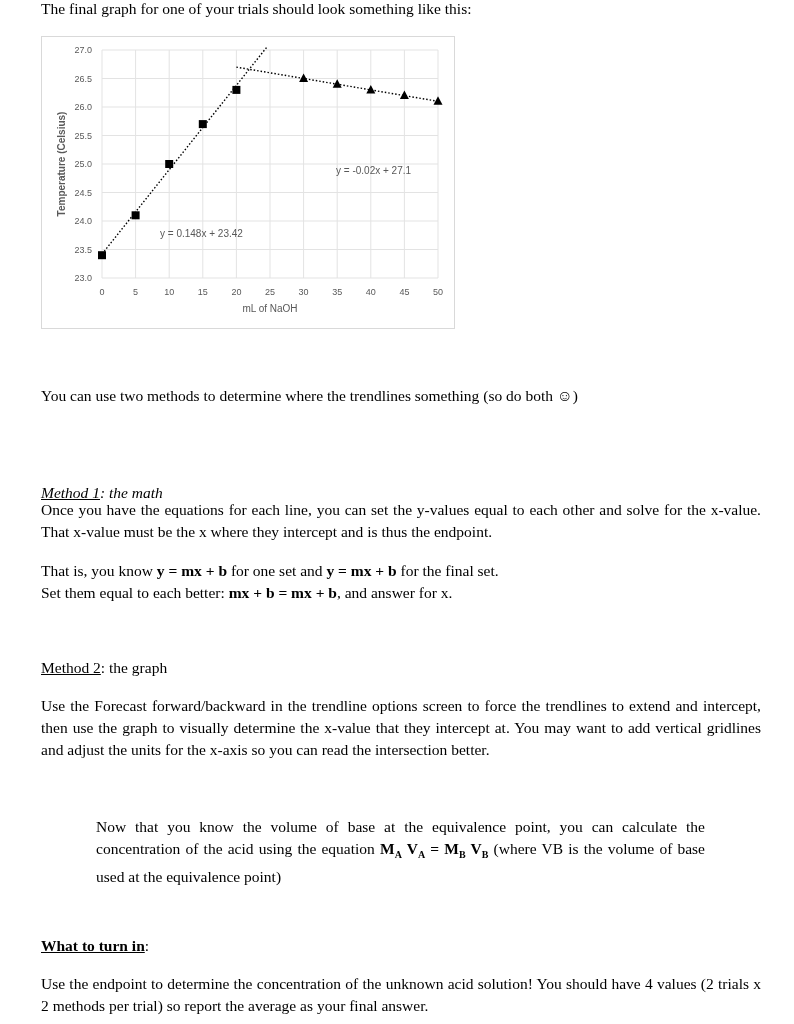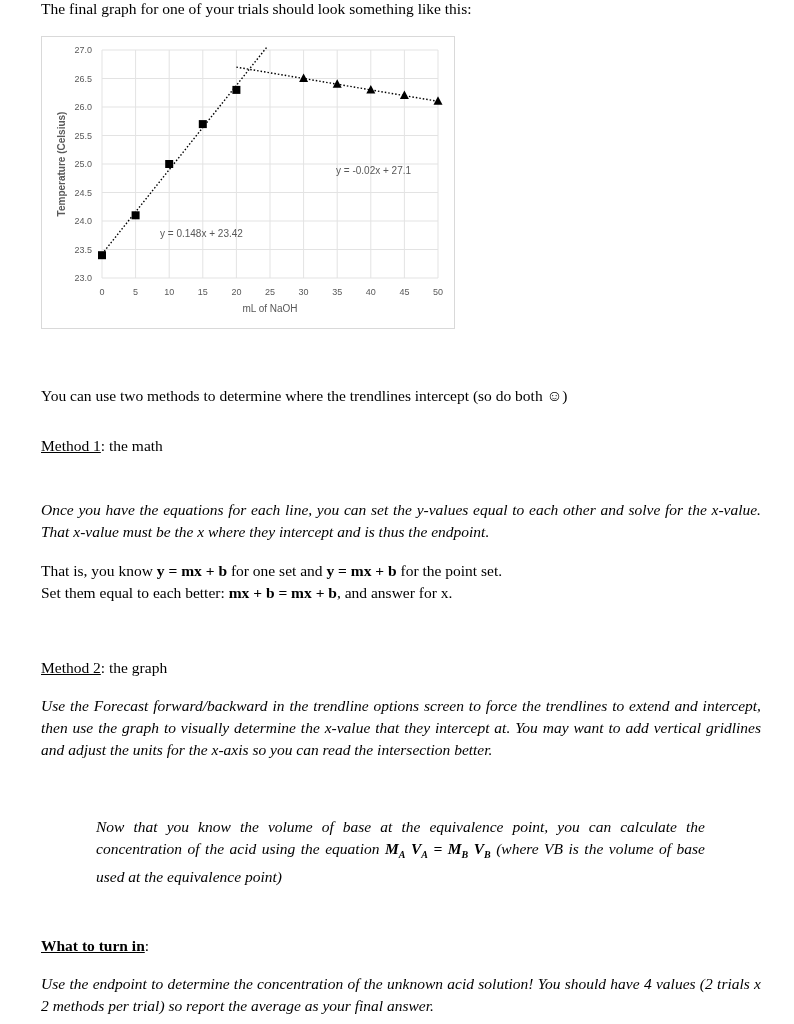--- a/index.html
+++ b/index.html
@@ -1,19 +1,19 @@
 <!DOCTYPE html>
 <html><head>
 <meta charset="utf-8">
 <style>
   html, body { margin: 0; padding: 0; background: #ffffff; }
   body { width: 794px; height: 1024px; position: relative; overflow: hidden;
          font-family: "Liberation Serif", serif; color: #000; }
   .p { position: absolute; font-size: 15.5px; line-height: 22px; margin: 0; }
-  .just { text-align: justify; text-align-last: left; font-style: italic; }
+  .just { text-align: justify; text-align-last: left; }
   .u { text-decoration: underline; }
   b { font-weight: bold; }
   .chart-frame { position: absolute; left: 41px; top: 36px; width: 414px; height: 293px;
                  border: 1px solid #d9d9d9; background: #fff; box-sizing: border-box; }
   .chart-svg { position: absolute; left: 0; top: 0; }
   .chart-svg text { font-family: "Liberation Sans", sans-serif; fill: #595959; }
 </style>
 </head>
 <body>
 
@@ -73,27 +73,27 @@
       <polygon points="261.6,36.5 257.1,45 266.1,45" fill="#000"></polygon>
       <polygon points="295.2,42.200000000000074 290.7,50.700000000000074 299.7,50.700000000000074" fill="#000"></polygon>
       <polygon points="328.8,47.89999999999995 324.3,56.39999999999995 333.3,56.39999999999995" fill="#000"></polygon>
       <polygon points="362.40000000000003,53.60000000000005 357.90000000000003,62.10000000000005 366.90000000000003,62.10000000000005" fill="#000"></polygon>
       <polygon points="396,59.299999999999926 391.5,67.79999999999993 400.5,67.79999999999993" fill="#000"></polygon>
       <text x="118" y="200" font-size="10" fill="#404040">y = 0.148x + 23.42</text>
       <text x="294" y="137" font-size="10" fill="#404040">y = -0.02x + 27.1</text>
     </svg>
 </div>
 
-<p class="p" style="left:41px; top:385px;">You can use two methods to determine where the trendlines intercept (so do both ☺)</p>
+<p class="p" style="left:41px; top:385px;">You can use two methods to determine where the trendlines something (so do both ☺)</p>
 
-<p class="p" style="left:41px; top:435px;"><span class="u">Method 1</span><span>: the math</span></p>
+<p class="p" style="left:41px; top:482px;font-style:italic;"><span class="u">Method 1</span><span>: the math</span></p>
 
 <p class="p just" style="left:41px; top:499px; width:720px;">Once you have the equations for each line, you can set the y-values equal to each other and solve for the x-value. That x-value must be the x where they intercept and is thus the endpoint.</p>
 
-<p class="p" style="left:41px; top:560px;"><span>That is, you know </span><b>y = mx + b</b><span> for one set and </span><b>y = mx + b</b><span> for the point set.</span></p>
+<p class="p" style="left:41px; top:560px;"><span>That is, you know </span><b>y = mx + b</b><span> for one set and </span><b>y = mx + b</b><span> for the final set.</span></p>
 
 <p class="p" style="left:41px; top:582px;"><span>Set them equal to each better: </span><b>mx + b = mx + b</b><span>, and answer for x.</span></p>
 
 <p class="p" style="left:41px; top:657px;"><span class="u">Method 2</span><span>: the graph</span></p>
 
 <p class="p just" style="left:41px; top:695px; width:720px;">Use the Forecast forward/backward in the trendline options screen to force the trendlines to extend and intercept, then use the graph to visually determine the x-value that they intercept at. You may want to add vertical gridlines and adjust the units for the x-axis so you can read the intersection better.</p>
 
 <p class="p just" style="left:96px; top:816px; width:609px;"><span>Now that you know the volume of base at the equivalence point, you can calculate the concentration of the acid using the equation </span><b><span>M</span><sub style="font-size:10px">A</sub><span> V</span><sub style="font-size:10px">A</sub><span> = </span><span>M</span><sub style="font-size:10px">B</sub><span> V</span><sub style="font-size:10px">B</sub></b><span> (where VB is the volume of base used at the equivalence point)</span></p>
 
 <p class="p" style="left:41px; top:935px;text-align:center;"><b class="u">What to turn in</b><span>:</span></p>

